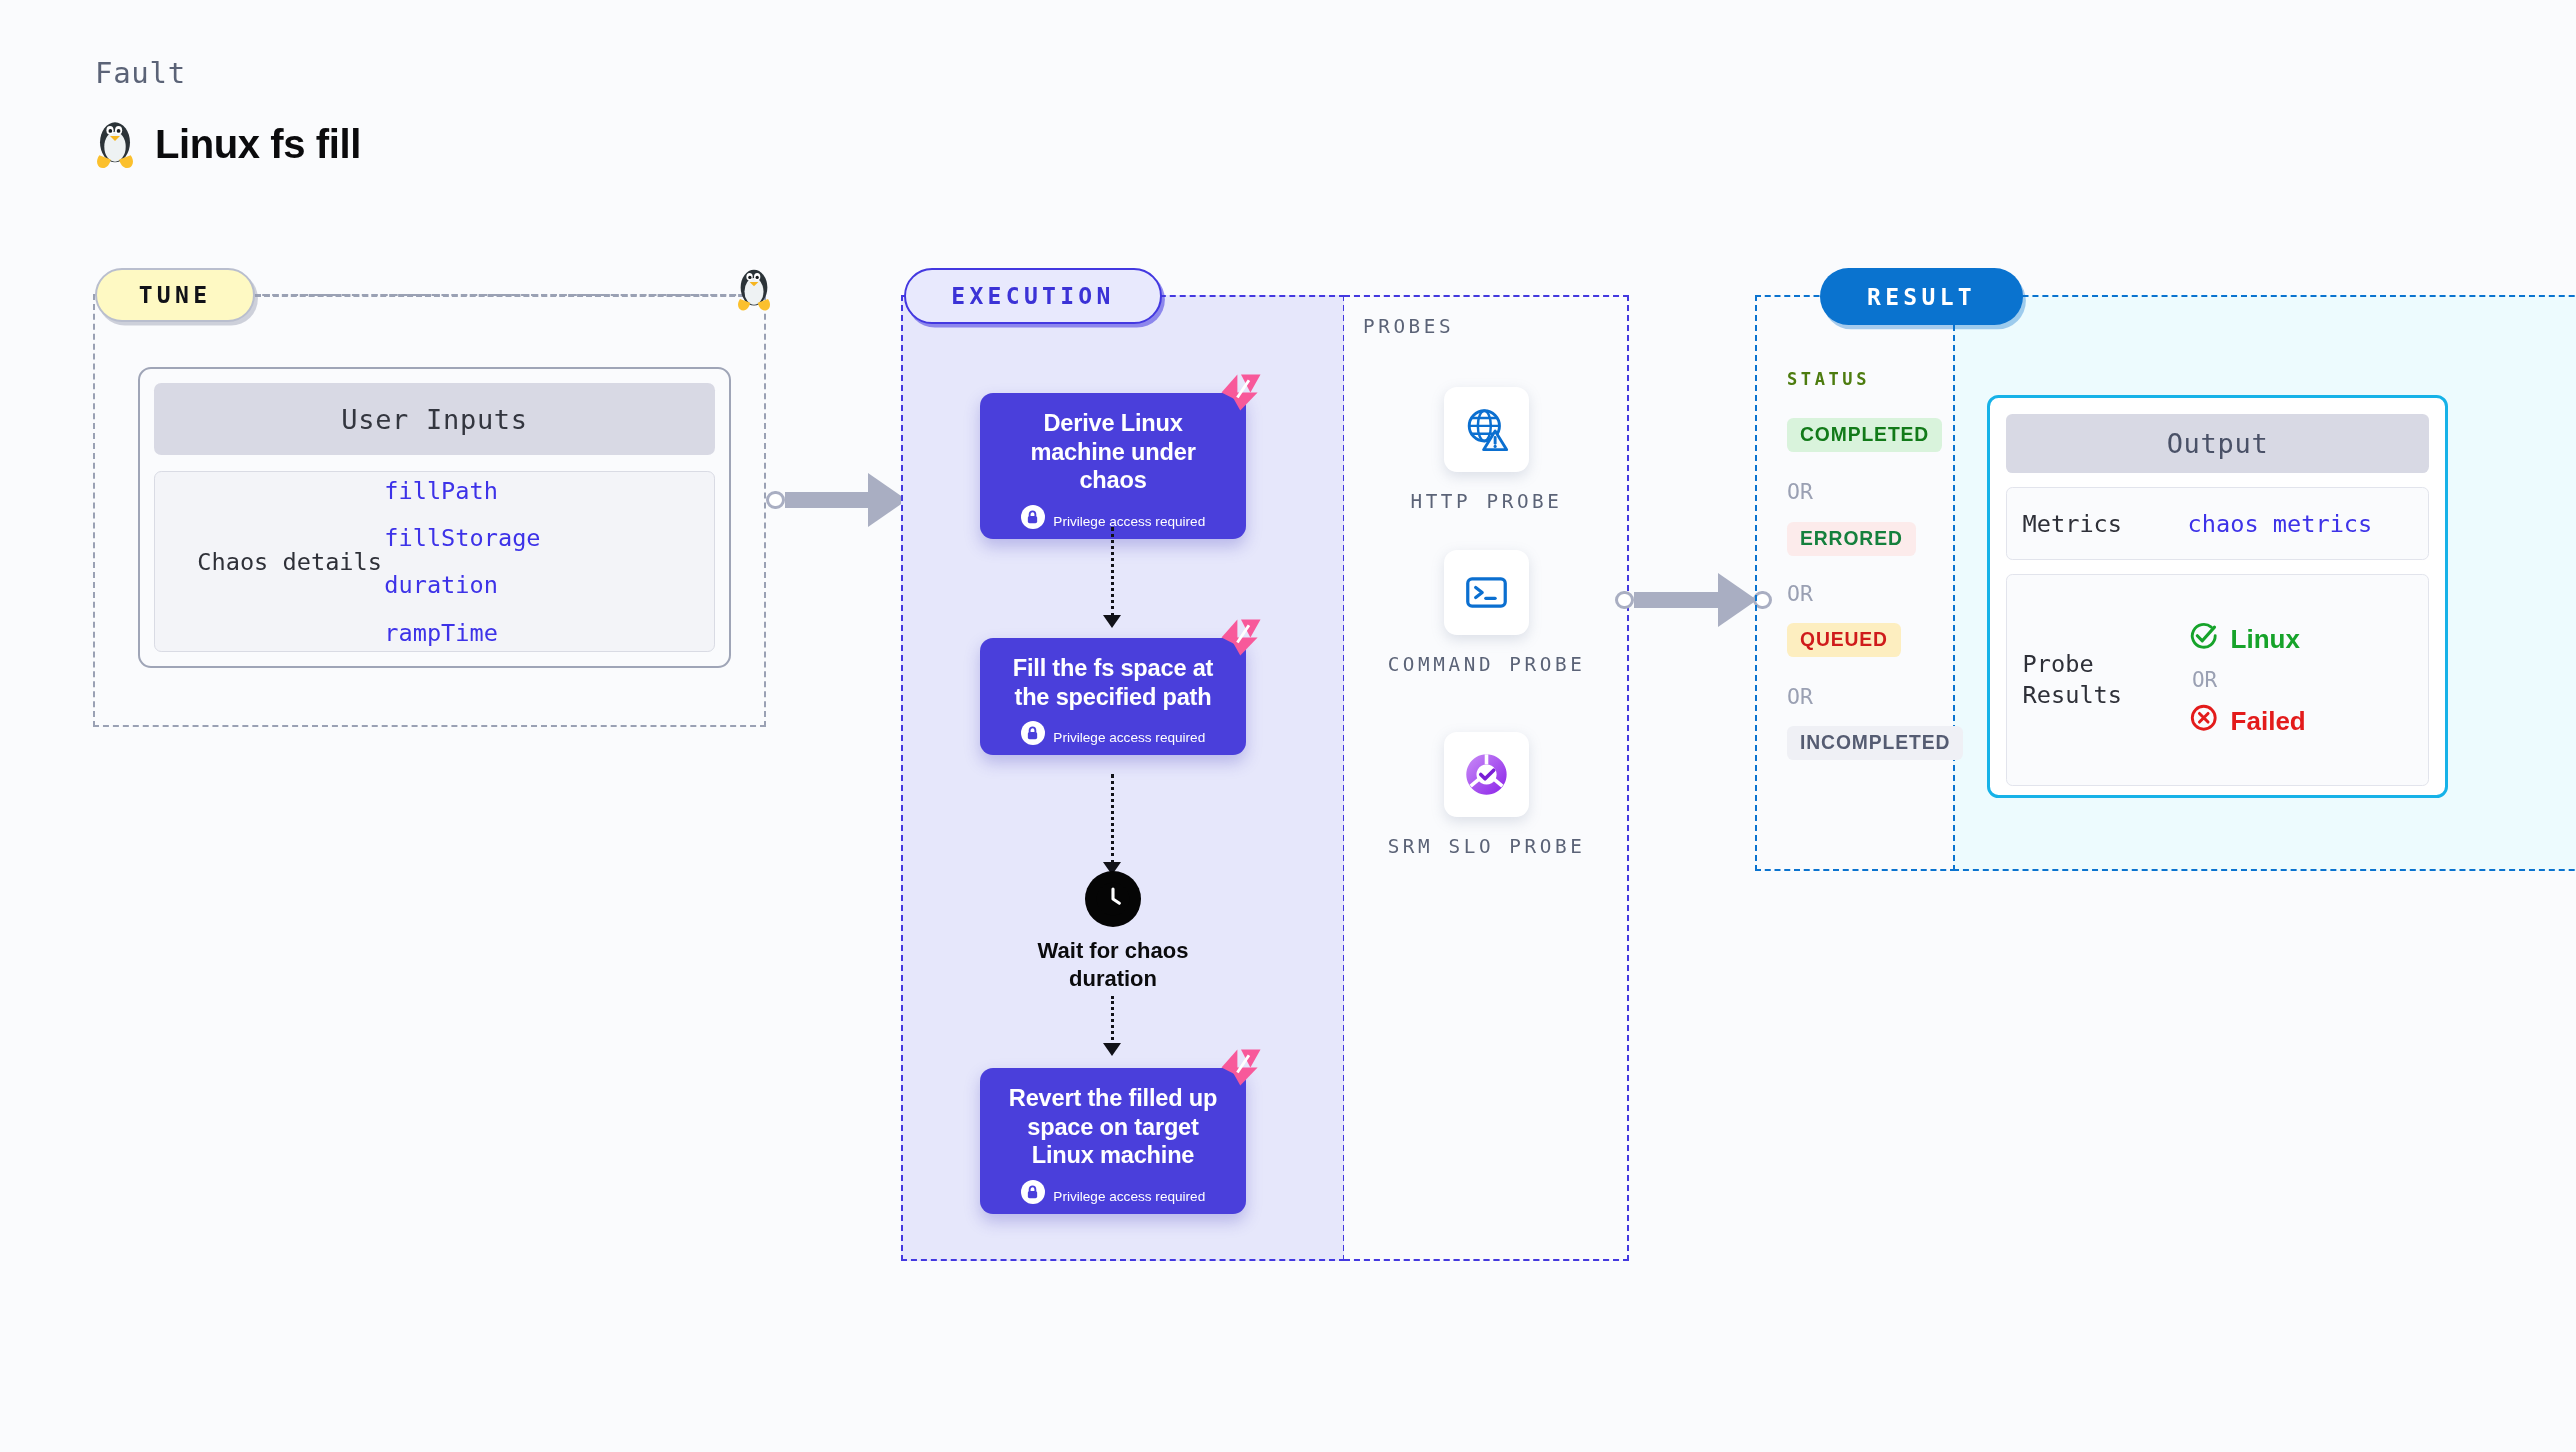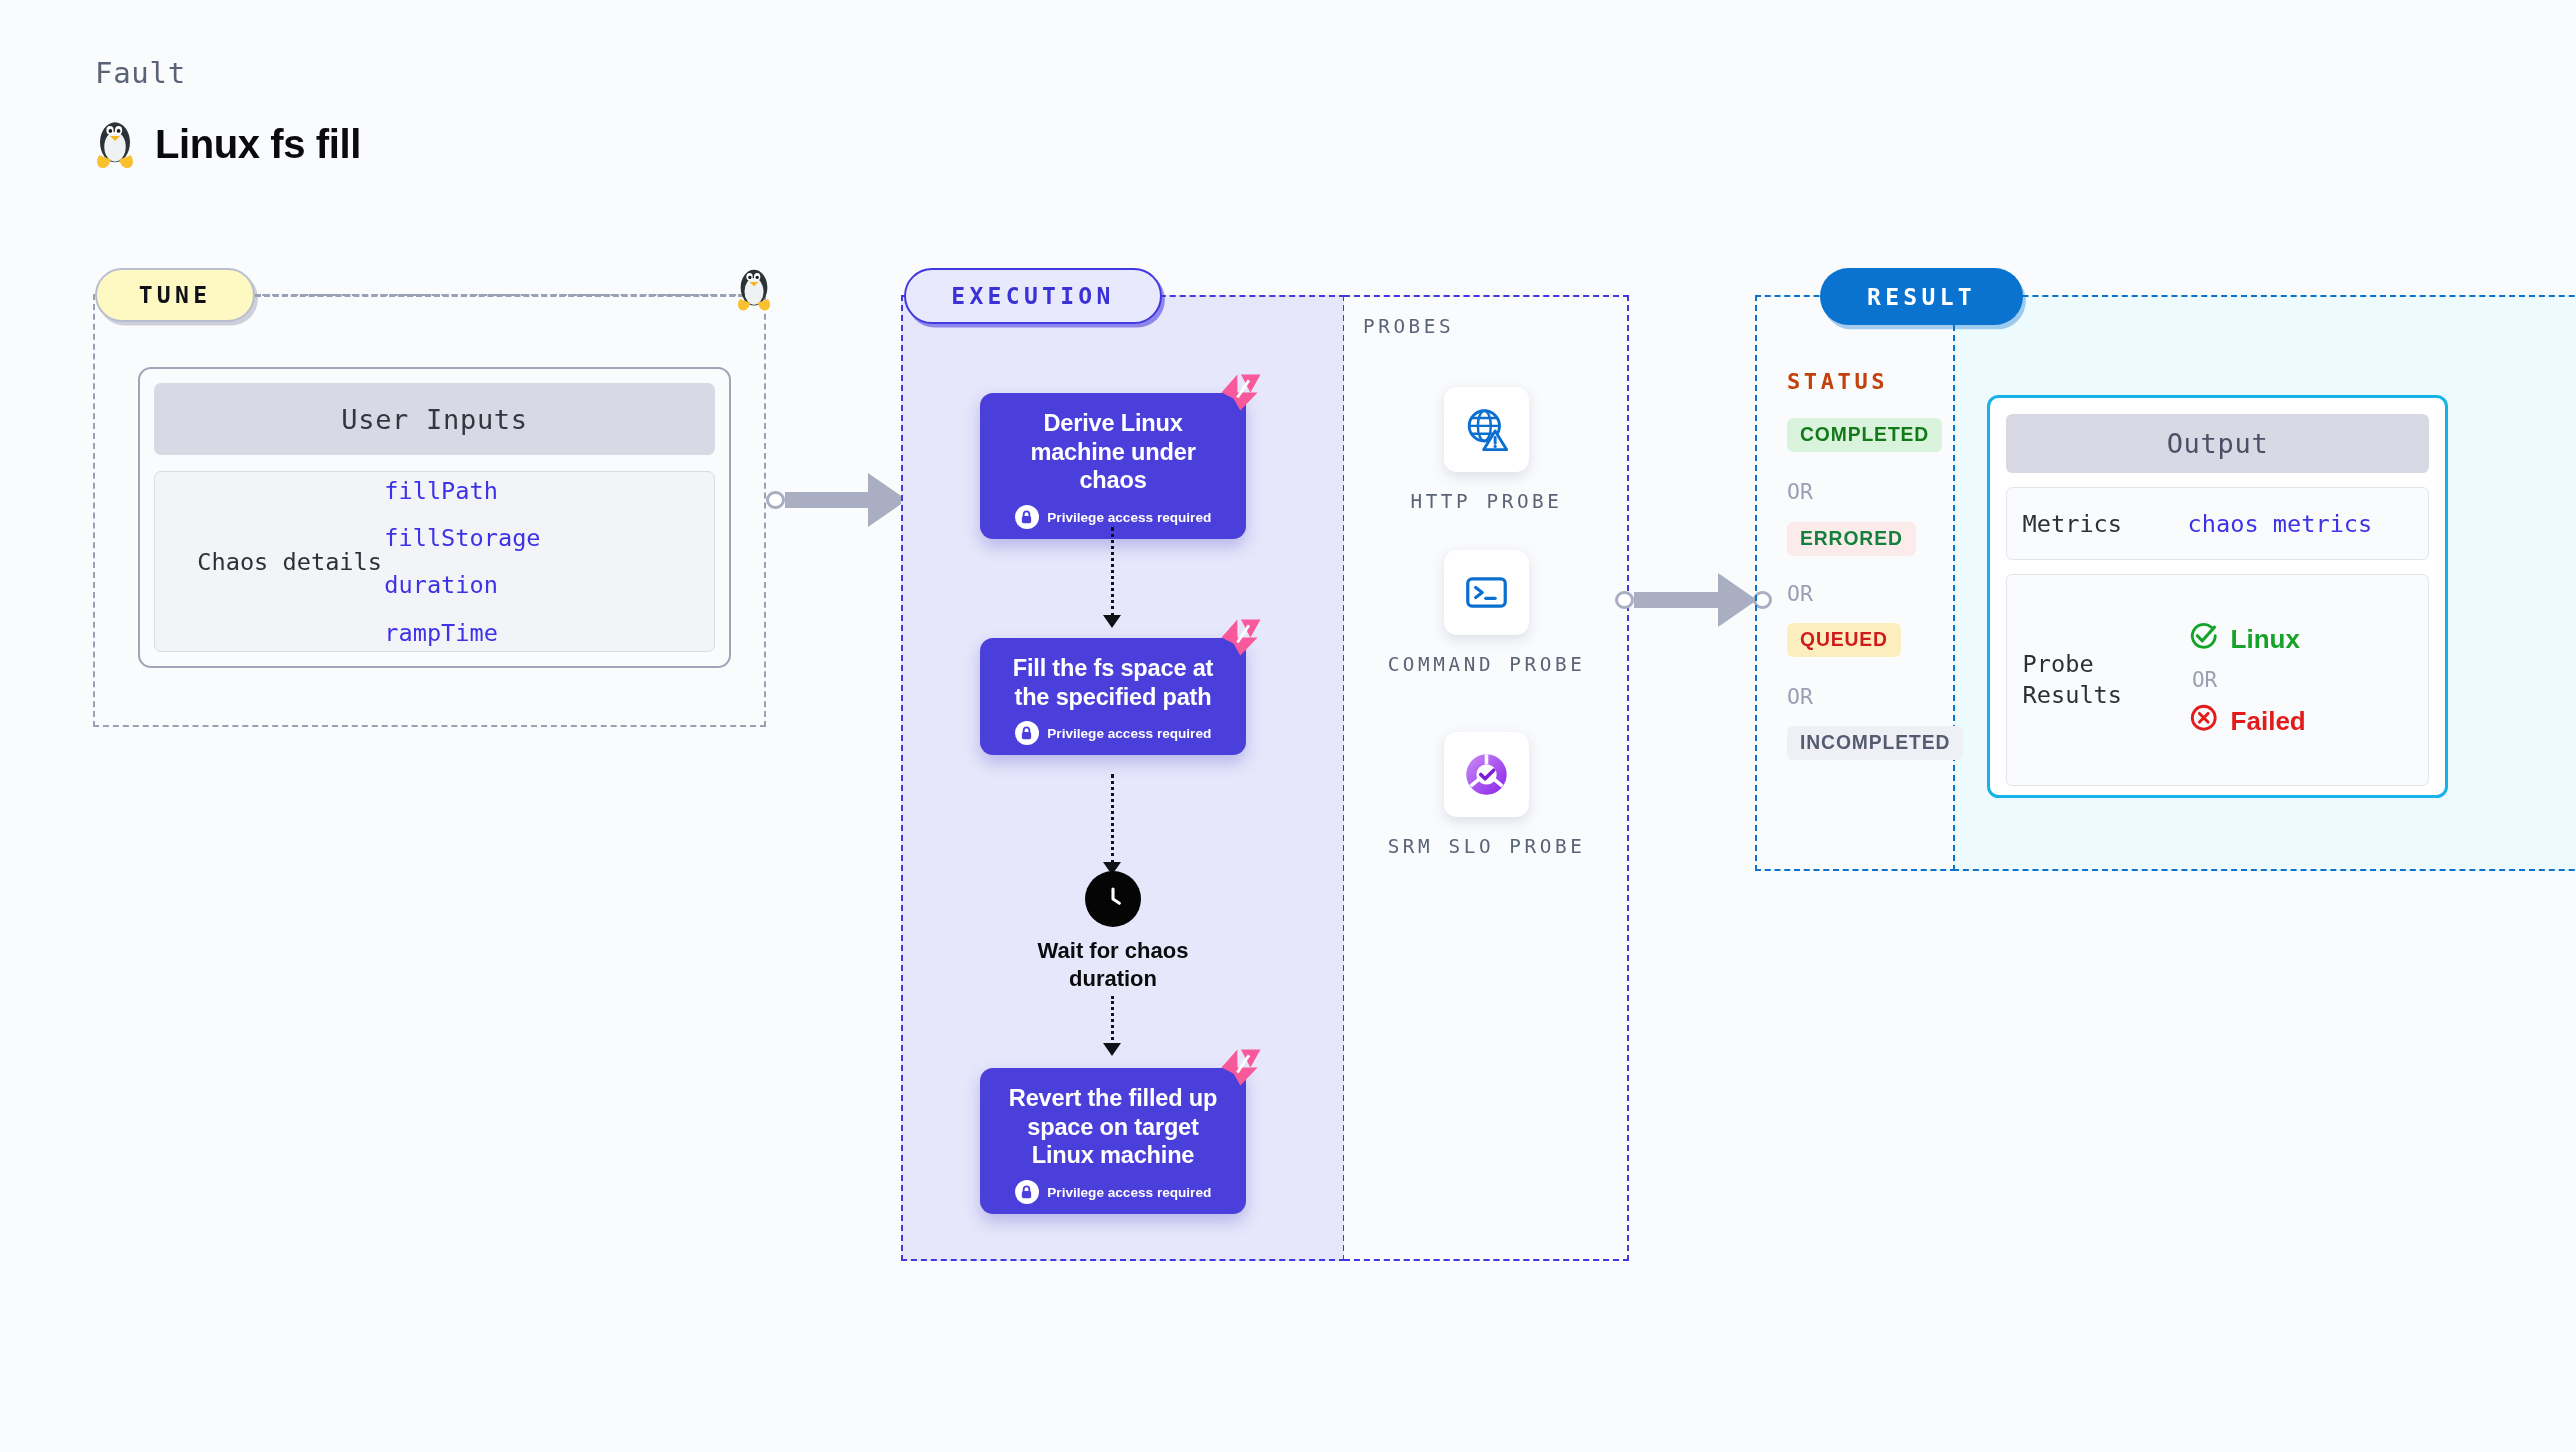--- a/index.html
+++ b/index.html
@@ -152,22 +152,22 @@
     box-sizing:border-box;
     padding:15.8px 14.3px 10px 14.3px;
     text-align:center;
   }
   .exec-step-title{
     color:#ffffff;font-size:23.6px;font-weight:bold;line-height:1.22;
     letter-spacing:-0.2px;
   }
   .exec-priv{
     margin-top:10px;
-    display:flex;align-items:center;justify-content:center;gap:8.6px;
-    color:#ffffff;font-size:13.6px;font-weight:bold;
+    display:flex;align-items:flex-end;justify-content:center;gap:8.6px;
+    color:#ffffff;font-size:13.6px;font-weight:normal;
   }
   .lock-badge{
     width:24px;height:24px;border-radius:50%;background:#ffffff;
     display:flex;align-items:center;justify-content:center;flex:none;
   }
   .litmus-flag{position:absolute;right:-15.8px;top:-20px;}
 
   #exec-step-1{left:980px;top:393px;}
   #exec-step-2{left:980px;top:638px;}
   #exec-step-3{left:980px;top:1060px;margin-top:8px;}
@@ -216,21 +216,21 @@
     font-size:19.3px;color:#5b6377;letter-spacing:3.6px;line-height:1.5;
   }
   #probe-1{left:1379px;top:387px;}
   #probe-2{left:1379px;top:550px;}
   #probe-3{left:1379px;top:732px;}
 
   
   #status-title{
     left:1787px;top:369px;
     font-family:"DejaVu Sans Mono", monospace;
-    font-size:22px;color:#c2410c;letter-spacing:3.6px;font-weight:bold;
+    font-size:17px;color:#4d7c0f;letter-spacing:3.6px;font-weight:bold;
   }
   .status-badge{
     position:absolute;border-radius:6.4px;
     display:flex;align-items:center;justify-content:center;
     font-size:19.3px;font-weight:bold;letter-spacing:0.9px;
     box-sizing:border-box;padding:0 13px;height:34px;
   }
   .status-or{
     position:absolute;font-size:21.5px;color:#9aa0b3;
     font-family:"DejaVu Sans Mono", monospace;

